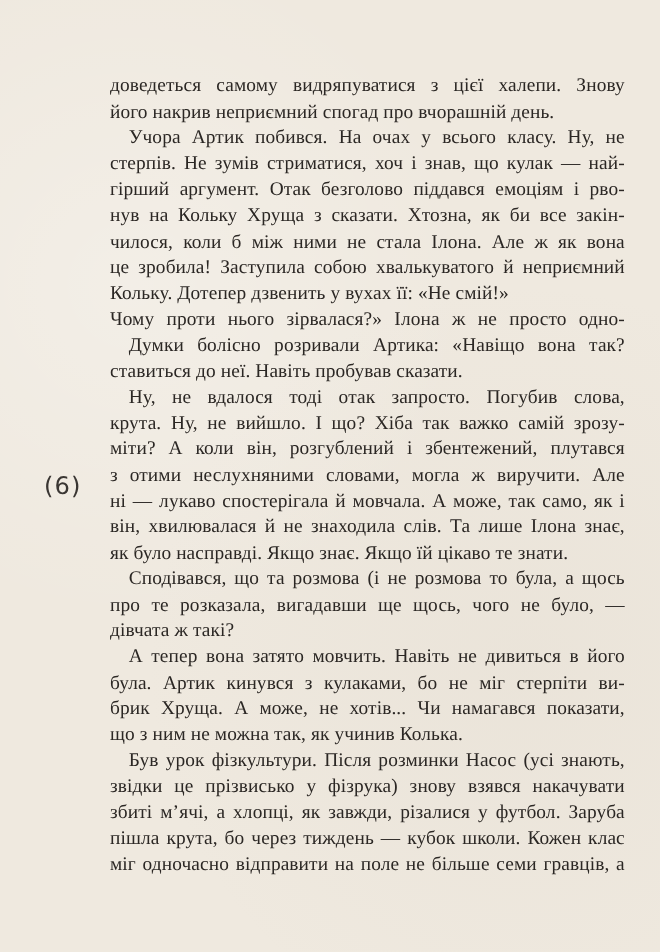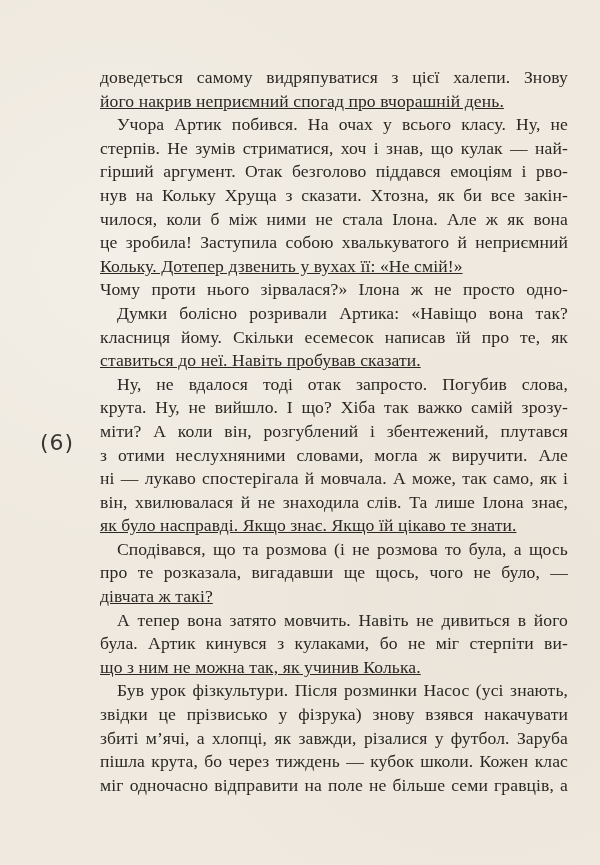--- a/index.html
+++ b/index.html
@@ -34,21 +34,20 @@
       line-height: 23.6px;
       font-family: "Liberation Serif", "DejaVu Serif", serif;
       font-size: 17.6px;
       white-space: nowrap;
       text-align: justify;
       text-align-last: justify;
       letter-spacing: 0.1px;
     }
     .line.last {
       text-align-last: left;
-      text-decoration: underline;
     }
     .line.indent {
       padding-left: 17px;
     }
     .page-number {
       position: absolute;
       left: 40px;
       top: 430px;
       font-family: "DejaVu Sans", "Liberation Sans", sans-serif;
       font-size: 22px;
@@ -76,21 +75,20 @@
       <div class="line">гірший аргумент.  Отак безголово піддався емоціям і рво-</div>
       <div class="line">нув на Кольку Хруща з сказати. Хтозна, як би все закін-</div>
       <div class="line">чилося, коли б між ними не стала Ілона. Але  ж як вона</div>
       <div class="line">це зробила! Заступила собою хвалькуватого й неприємний</div>
       <div class="line last">Кольку. Дотепер дзвенить у вухах її: «Не смій!»</div>
     </div>
 
     <div>
       <div class="line">Чому проти нього зірвалася?» Ілона ж не просто одно-</div>
       <div class="line indent">Думки болісно розривали Артика: «Навіщо вона так?</div>
-      <div class="line">класниця йому. Скільки есемесок написав їй  про те, як</div>
       <div class="line last">ставиться до неї. Навіть пробував сказати.</div>
     </div>
 
     <div>
       <div class="line indent">Ну, не вдалося тоді отак запросто. Погубив слова,</div>
       <div class="line">крута. Ну, не вийшло. І що? Хіба так важко самій зрозу-</div>
       <div class="line">міти? А коли він, розгублений і збентежений, плутався</div>
       <div class="line">з отими неслухняними словами, могла ж виручити. Але</div>
       <div class="line">ні — лукаво спостерігала й мовчала. А може, так само, як і</div>
       <div class="line">він, хвилювалася й не знаходила слів. Та лише Ілона знає,</div>
@@ -99,20 +97,21 @@
 
     <div>
       <div class="line indent">Сподівався, що та розмова (і не розмова то була, а щось</div>
       <div class="line">про те розказала, вигадавши ще щось, чого не було, —</div>
       <div class="line last">дівчата ж такі?</div>
     </div>
 
     <div>
       <div class="line indent">А тепер вона затято мовчить. Навіть не дивиться в його</div>
       <div class="line">була.  Артик кинувся з кулаками, бо не міг стерпіти ви-</div>
+      <div class="line">брик Хруща. А може, не хотів... Чи намагався показати,</div>
       <div class="line last">що з ним не можна так, як учинив Колька.</div>
     </div>
 
     <div>
       <div class="line indent">Був урок фізкультури. Після розминки Насос (усі знають,</div>
       <div class="line">звідки це прізвисько у фізрука) знову взявся накачувати</div>
       <div class="line">збиті м’ячі, а хлопці, як завжди, різалися у футбол. Заруба</div>
       <div class="line">пішла крута, бо через тиждень — кубок школи. Кожен клас</div>
       <div class="line">міг одночасно відправити на поле не більше семи гравців, а</div>
     </div>

